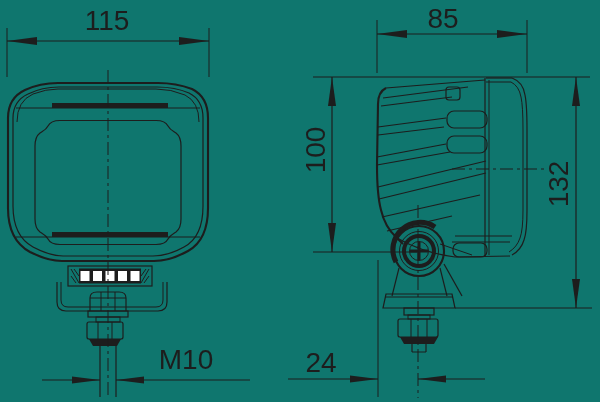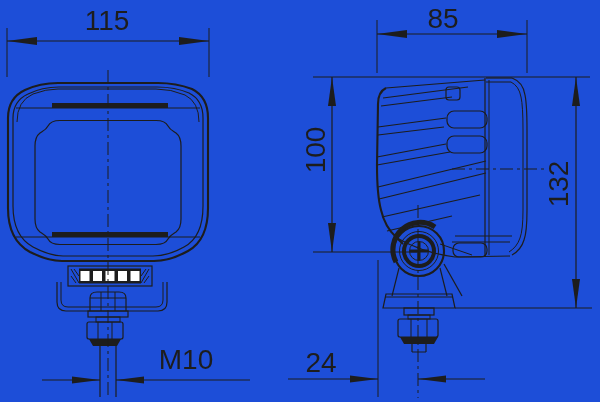--- a/index.html
+++ b/index.html
@@ -1,16 +1,16 @@
 <!DOCTYPE html>
 <html><head>
 <meta charset="utf-8">
 <style>
   html,body{margin:0;padding:0;background:#ffffff;}
-  .stage{width:600px;height:402px;background:#1d4ed8;position:relative;overflow:hidden;}
+  .stage{width:600px;height:402px;background:#0f766e;position:relative;overflow:hidden;}
   svg{display:block;}
   .dim-text{font-family:"Liberation Sans",sans-serif;font-size:28px;fill:#1d1d1d;}
   .ln{stroke:#1d1d1d;fill:none;stroke-width:1.2;}
   .ln-thick{stroke:#1d1d1d;fill:none;stroke-width:2.1;}
   .ln-thin{stroke:#1d1d1d;fill:none;stroke-width:1;}
   .fill-dark{fill:#1d1d1d;stroke:none;}
   .centerline{stroke:#1d1d1d;fill:none;stroke-width:1;stroke-dasharray:13 4 3 4;}
 </style>
 </head>
 <body>

